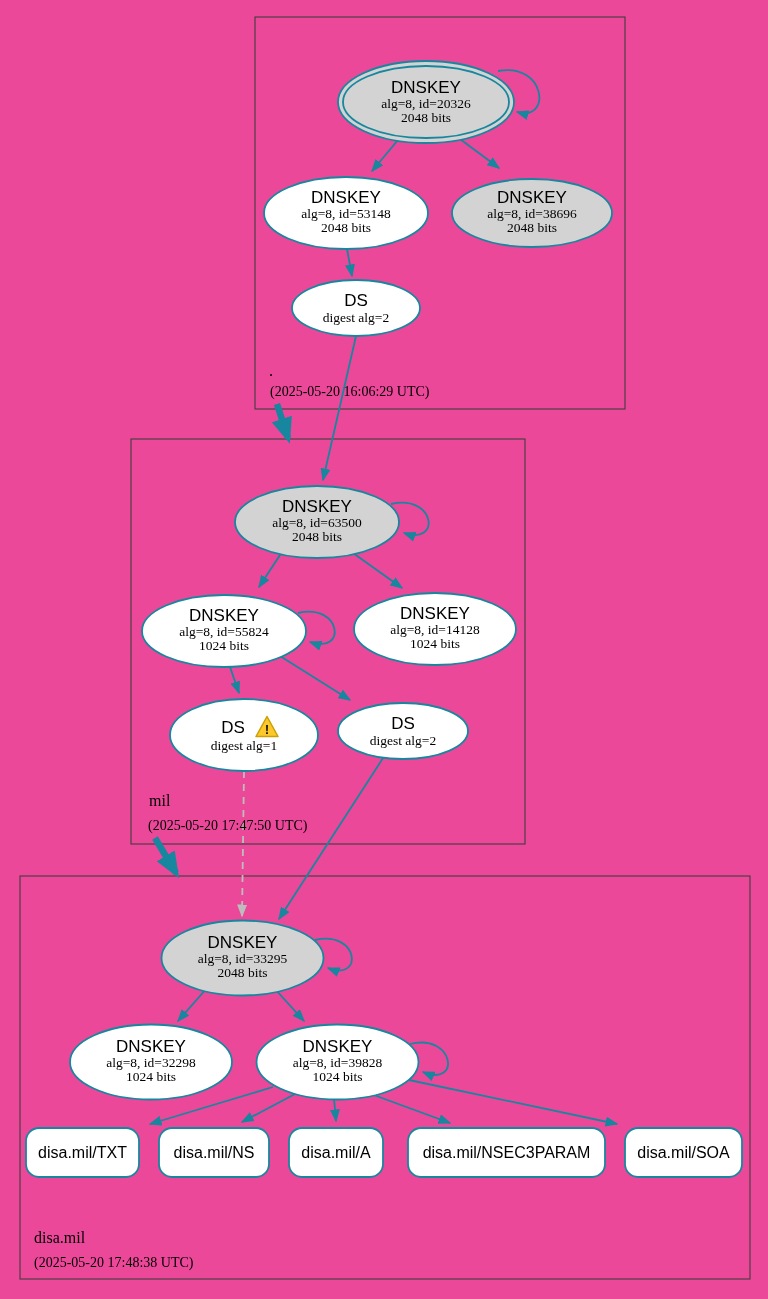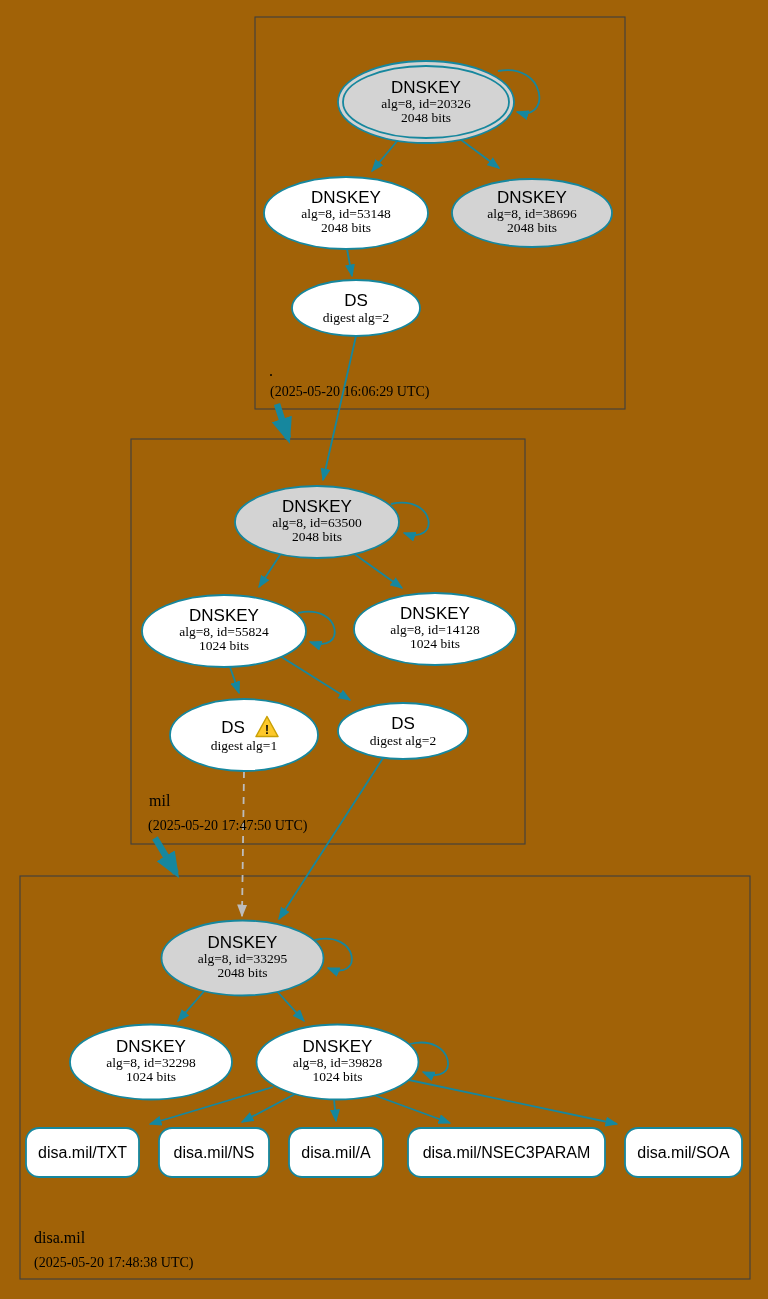--- a/index.html
+++ b/index.html
@@ -1,16 +1,16 @@
 <!DOCTYPE html>
 <html><head>
 <meta charset="utf-8">
 <style>
   html,body{margin:0;padding:0;background:#ffffff;}
-  .canvas{position:relative;width:768px;height:1299px;background:#a16207;overflow:hidden;}
+  .canvas{position:relative;width:768px;height:1299px;background:#ec4899;overflow:hidden;}
   svg{display:block;}
   .zonebox{fill:none;stroke:#3f3f3f;stroke-width:1.1;}
   .node{fill:#ffffff;stroke:#16879e;stroke-width:1.8;}
   .node.gray{fill:#d3d3d3;}
   .node.inner{fill:none;}
   .edge{stroke:#16879e;stroke-width:1.8;fill:none;}
   .edge.thick{stroke-width:6.5;}
   .edge.dashed{stroke:#bdbdbd;stroke-dasharray:7 6;}
   .rrbox{fill:#ffffff;stroke:#16879e;stroke-width:1.8;}
   text{fill:#000000;text-anchor:middle;}

